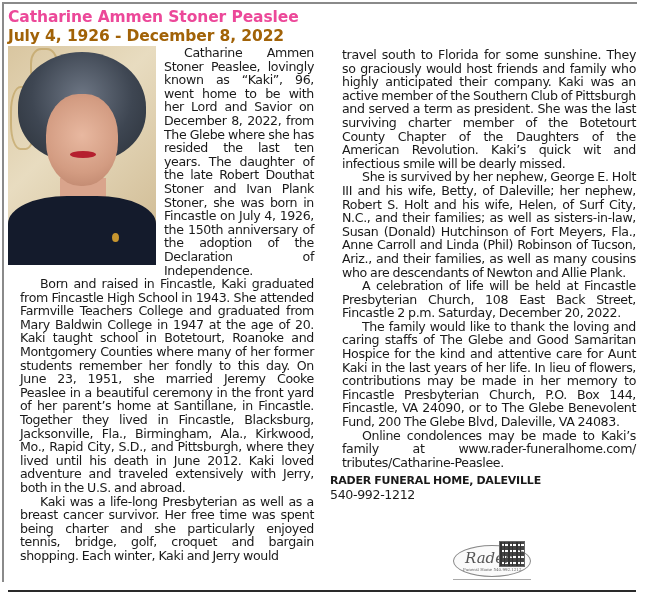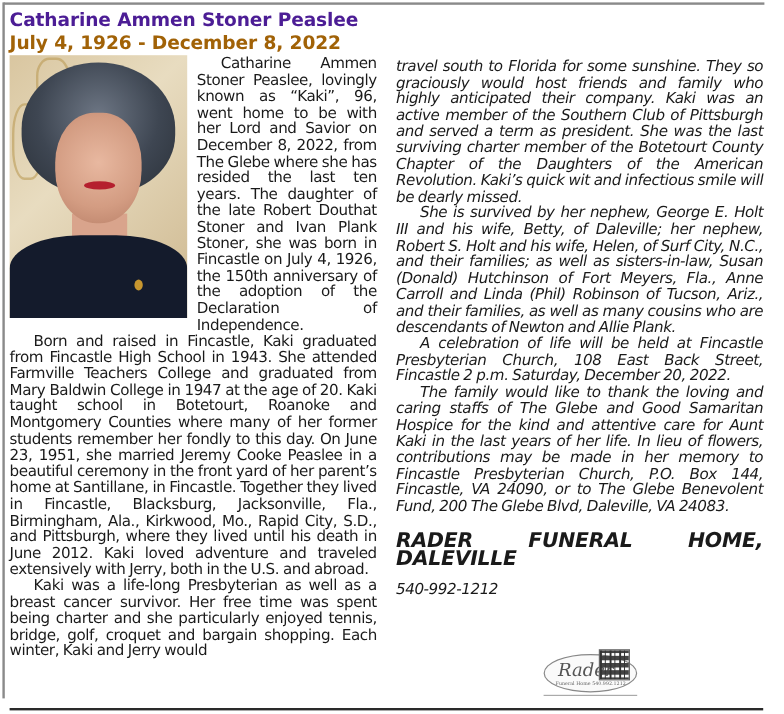--- a/index.html
+++ b/index.html
@@ -1,43 +1,43 @@
 <!DOCTYPE html>
 <html><head>
 <meta charset="utf-8">
 <style>
   html, body { margin: 0; padding: 0; background: #ffffff; }
   body { width: 653px; height: 595px; position: relative; overflow: hidden;
          font-family: "DejaVu Sans", sans-serif; color: #1a1a1a; }
   .frame-top { position: absolute; left: 3px; top: 2px; width: 634px; height: 2px; background: #8a8a8a; }
   .frame-left { position: absolute; left: 2px; top: 2px; width: 2px; height: 580px; background: #8a8a8a; }
   .frame-bottom { position: absolute; left: 8px; top: 590px; width: 628px; height: 2px; background: #2a2a2a; }
-  .title { position: absolute; left: 8px; top: 8px; font-weight: bold; font-size: 15.5px; line-height: 18px; color: #4c1d95; letter-spacing: -0.1px; }
+  .title { position: absolute; left: 8px; top: 8px; font-weight: bold; font-size: 15.5px; line-height: 18px; color: #ec4899; letter-spacing: -0.1px; }
   .dates { position: absolute; left: 8px; top: 27px; font-weight: bold; font-size: 15.5px; line-height: 18px; color: #a16207; letter-spacing: -0.1px; }
   .col { position: absolute; font-size: 12.6px; line-height: 13.6px; text-align: justify; letter-spacing: -0.35px; word-spacing: -0.5px; }
   .col-left { left: 8px; top: 46px; width: 306px; }
-  .col-right { left: 330px; top: 48px; width: 306px; font-style: italic; }
-  .col p { margin: 0; text-indent: 20px; }
+  .col-right { left: 330px; top: 48px; width: 306px; }
+  .col p { margin: 0; text-indent: 20px; padding-left: 12px; }
   .col p.noindent { text-indent: 0; }
   .photo { float: left; width: 148px; height: 219px; margin: 0 8px 0 0; position: relative; overflow: hidden;
            background: linear-gradient(135deg, #d9c6a0 0%, #e8dcc0 40%, #cdb78e 100%); }
   .photo .hair { position: absolute; left: 10px; top: 6px; width: 128px; height: 110px; border-radius: 50% 50% 45% 45%;
                  background: radial-gradient(circle at 50% 40%, #6d7684 0%, #3e4652 55%, #2a3038 100%); }
   .photo .face { position: absolute; left: 38px; top: 48px; width: 72px; height: 92px; border-radius: 45% 45% 48% 48%;
                  background: radial-gradient(circle at 50% 45%, #e8b8a0 0%, #d39c82 60%, #b98068 100%); }
   .photo .lips { position: absolute; left: 62px; top: 105px; width: 26px; height: 7px; border-radius: 50%; background: #b51f2e; }
   .photo .neck { position: absolute; left: 52px; top: 132px; width: 46px; height: 34px; background: #d9a48c; }
   .photo .dress { position: absolute; left: 0; top: 150px; width: 148px; height: 69px; border-radius: 40% 40% 0 0;
                   background: #141b2c; }
   .photo .pin { position: absolute; left: 104px; top: 187px; width: 7px; height: 9px; border-radius: 50%; background: #c7962f; }
   .photo .wall1, .photo .wall2 { position: absolute; width: 22px; height: 60px; border: 2px solid #b8974f; border-radius: 40%; opacity: 0.55; }
   .photo .wall1 { left: 2px; top: 40px; }
   .photo .wall2 { left: 22px; top: 2px; width: 24px; height: 34px; }
-  .bold-name { font-weight: bold; font-size: 17px; line-height: 15px; letter-spacing: -0.2px; margin-top: 15px; }
-  .phone { font-size: 12.6px; line-height: 14px; margin-top: 10px; }
+  .bold-name { font-weight: bold; font-size: 11px; line-height: 15px; letter-spacing: -0.2px; margin-top: 4px; }
+  .phone { font-size: 12.6px; line-height: 14px; }
   .logo { position: absolute; left: 453px; top: 541px; width: 78px; height: 38px; }
   .logo .oval { position: absolute; left: 0; top: 4px; width: 76px; height: 30px; border: 1px solid #888; border-radius: 50%; background: #fafafa; }
   .logo .script { position: absolute; left: 12px; top: 8px; font-family: "DejaVu Serif", serif; font-style: italic; font-size: 15px; color: #555; }
   .logo .small { position: absolute; left: 10px; top: 26px; font-family: "DejaVu Serif", serif; font-size: 4px; color: #666; }
   .logo .qr { position: absolute; left: 46px; top: 0; width: 24px; height: 24px;
               background:
                 linear-gradient(90deg, #333 25%, transparent 25%, transparent 50%, #333 50%, #333 62%, transparent 62%) 0 0/8px 8px,
                 linear-gradient(0deg, #444 30%, transparent 30%, transparent 60%, #444 60%) 0 0/6px 6px;
               border: 1px solid #666; }
   .logo .rule { position: absolute; left: 0; top: 38px; width: 78px; height: 1px; background: #aaa; }
@@ -65,20 +65,21 @@
   <p>Catharine Ammen Stoner Peaslee, lovingly known as “Kaki”, 96, went home to be with her Lord and Savior on December 8, 2022, from The Glebe where she has resided the last ten years. The daughter of the late Robert Douthat Stoner and Ivan Plank Stoner, she was born in Fincastle on July 4, 1926, the 150th anniversary of the adoption of the Declaration of Independence.</p>
   <p>Born and raised in Fincastle, Kaki graduated from Fincastle High School in 1943. She attended Farmville Teachers College and graduated from Mary Baldwin College in 1947 at the age of 20. Kaki taught school in Botetourt, Roanoke and Montgomery Counties where many of her former students remember her fondly to this day. On June 23, 1951, she married Jeremy Cooke Peaslee in a beautiful ceremony in the front yard of her parent’s home at Santillane, in Fincastle. Together they lived in Fincastle, Blacksburg, Jacksonville, Fla., Birmingham, Ala., Kirkwood, Mo., Rapid City, S.D., and Pittsburgh, where they lived until his death in June 2012. Kaki loved adventure and traveled extensively with Jerry, both in the U.S. and abroad.</p>
   <p>Kaki was a life-long Presbyterian as well as a breast cancer survivor. Her free time was spent being charter and she particularly enjoyed tennis, bridge, golf, croquet and bargain shopping. Each winter, Kaki and Jerry would</p>
 </div>
 
 <div class="col col-right">
   <p class="noindent">travel south to Florida for some sunshine. They so graciously would host friends and family who highly anticipated their company. Kaki was an active member of the Southern Club of Pittsburgh and served a term as president. She was the last surviving charter member of the Botetourt County Chapter of the Daughters of the American Revolution. Kaki’s quick wit and infectious smile will be dearly missed.</p>
   <p>She is survived by her nephew, George E. Holt III and his wife, Betty, of Daleville; her nephew, Robert S. Holt and his wife, Helen, of Surf City, N.C., and their families; as well as sisters-in-law, Susan (Donald) Hutchinson of Fort Meyers, Fla., Anne Carroll and Linda (Phil) Robinson of Tucson, Ariz., and their families, as well as many cousins who are descendants of Newton and Allie Plank.</p>
   <p>A celebration of life will be held at Fincastle Presbyterian Church, 108 East Back Street, Fincastle 2 p.m. Saturday, December 20, 2022.</p>
   <p>The family would like to thank the loving and caring staffs of The Glebe and Good Samaritan Hospice for the kind and attentive care for Aunt Kaki in the last years of her life. In lieu of flowers, contributions may be made in her memory to Fincastle Presbyterian Church, P.O. Box 144, Fincastle, VA 24090, or to The Glebe Benevolent Fund, 200 The Glebe Blvd, Daleville, VA 24083.</p>
+  <p>Online condolences may be made to Kaki’s family at www.rader-funeralhome.com/ tributes/Catharine-Peaslee.</p>
   <div class="bold-name">RADER FUNERAL HOME, DALEVILLE</div>
   <div class="phone">540-992-1212</div>
 </div>
 
 <div class="logo">
   <div class="oval"></div>
   <div class="script">Rader</div>
   <div class="small">Funeral Home 540.992.1212</div>
   <div class="qr"></div>
   <div class="rule"></div>

